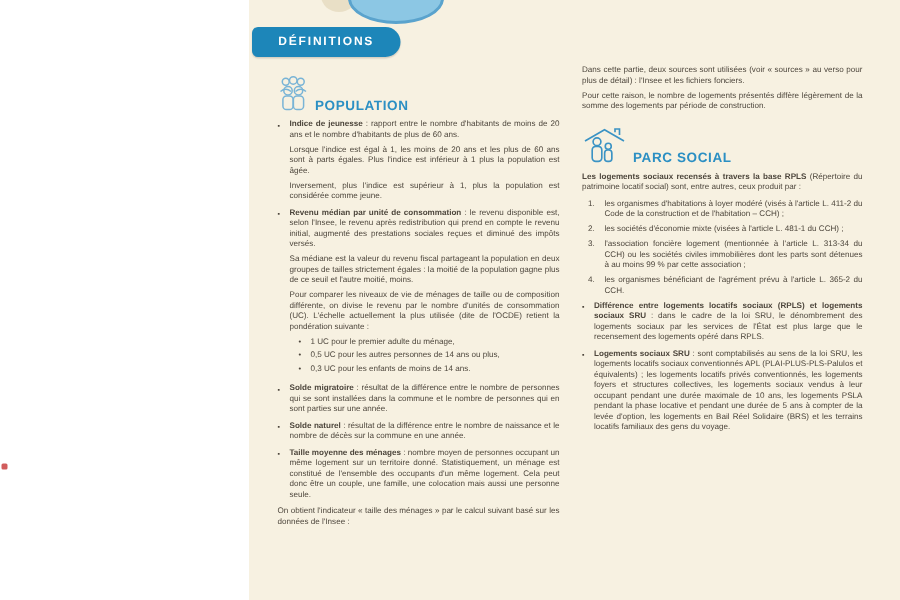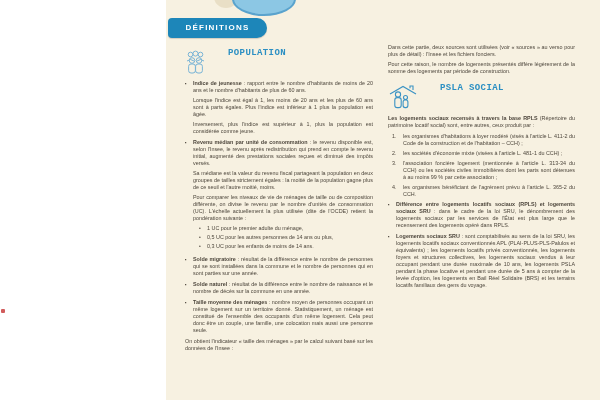--- a/index.html
+++ b/index.html
@@ -9,21 +9,21 @@
   .page{position:absolute;left:166px;top:0;width:434px;height:400px;background:#f7f1e1;overflow:hidden;}
   
   .illus-beige{position:absolute;left:48px;top:-14px;width:24px;height:22px;background:#e9dfc6;border-radius:50%;}
   .illus-blue{position:absolute;left:66px;top:-18px;width:60px;height:30px;background:#8cc7e4;border:2px solid #5aa3cd;border-radius:50%;}
   .def-tab{position:absolute;left:2px;top:18px;height:20px;line-height:20px;padding:0 0;width:99px;
     background:#1d86b9;color:#ffffff;font-size:8px;font-weight:bold;letter-spacing:1.2px;text-align:center;
     border-radius:4px 10px 10px 4px;box-shadow:0 1px 1px rgba(0,0,0,.15);}
   .col{position:absolute;color:#4d463c;font-size:5.4px;line-height:7px;}
   .col-left{left:19px;top:50px;width:188px;}
   .col-right{left:222px;top:44px;width:187px;}
-  .sec-head{display:flex;align-items:flex-start;gap:22px;margin-bottom:6px;font-family:Liberation Mono, monospace;}
+  .sec-head{display:flex;align-items:flex-end;gap:4px;margin-bottom:6px;}
   .sec-title{font-size:9px;font-weight:bold;color:#2b8fc3;letter-spacing:.4px;}
   .icon{flex:0 0 auto;display:block;}
   .bi{display:flex;margin-bottom:4px;}
   .bm{flex:0 0 8px;font-size:4.6px;line-height:7px;color:#4d463c;}
   .bt{flex:1;min-width:0;}
   .p{margin:0 0 3px;text-align:justify;}
   .p:last-child{margin-bottom:0;}
   .term{font-weight:bold;}
   .sub{display:flex;margin:0 0 2px 6px;}
   .sbm{flex:0 0 8px;font-size:5px;line-height:7px;}
@@ -128,21 +128,21 @@
         <svg class="icon" width="30" height="24" viewBox="0 0 30 24">
           <g fill="none" stroke="#3b93c4" stroke-width="1.1">
             <path d="M2,9 L15,1.5 L28,9"></path>
             <path d="M22,3.2 L22,1 L25,1 L25,5"></path>
             <circle cx="10" cy="9.5" r="2.6"></circle>
             <rect x="6.8" y="12.6" width="6.4" height="10" rx="2.4"></rect>
             <circle cx="17.5" cy="12.5" r="2"></circle>
             <rect x="15.1" y="15" width="4.8" height="7.6" rx="2"></rect>
           </g>
         </svg>
-        <span class="sec-title">PSLA SOCIAL</span>
+        <span class="sec-title">PARC SOCIAL</span>
       </div>
 
       <p class="intro"><b>Les logements sociaux recensés à travers la base RPLS</b><span> (Répertoire du patrimoine locatif social) sont, entre autres, ceux produit par :</span></p>
 
       <div class="numlist">
         <div class="num-item">
             <span class="num">1.</span>
             <span class="nt">les organismes d'habitations à loyer modéré (visés à l'article L. 411-2 du Code de la construction et de l'habitation – CCH) ;</span>
           </div>
         <div class="num-item">

